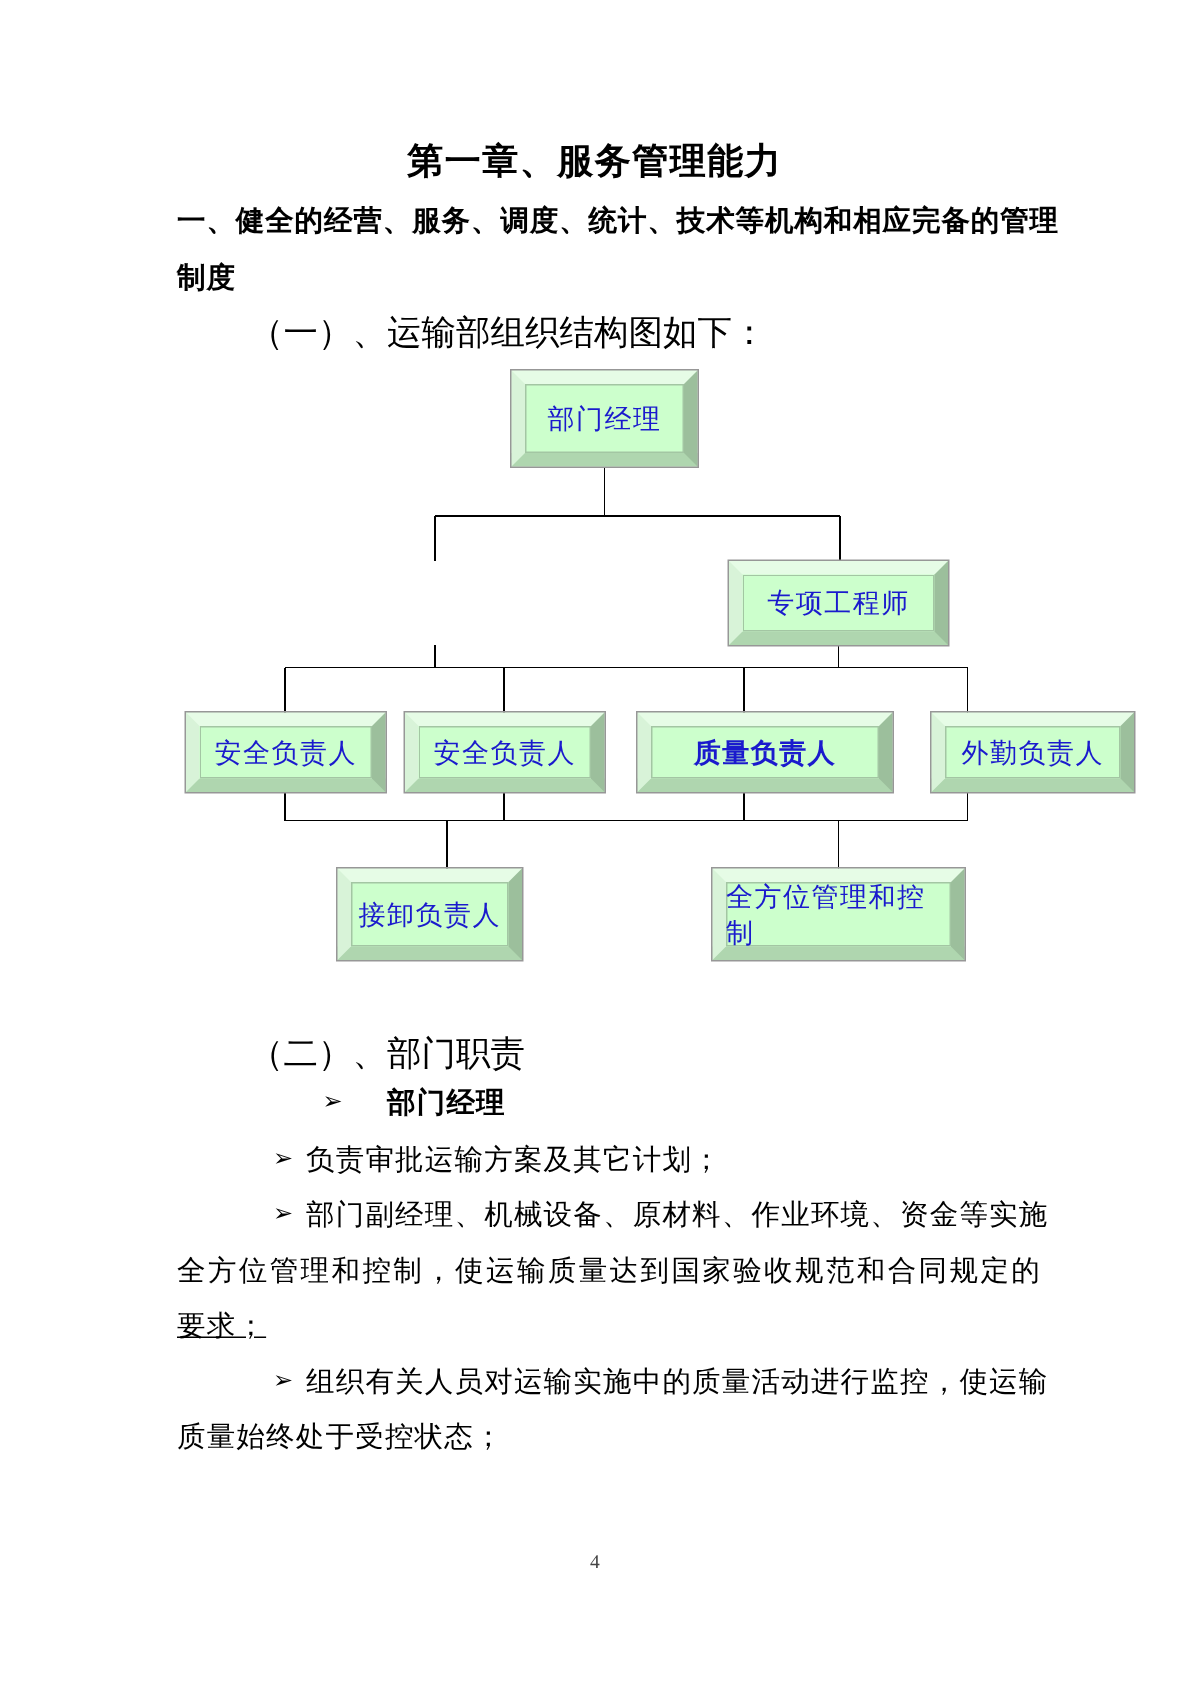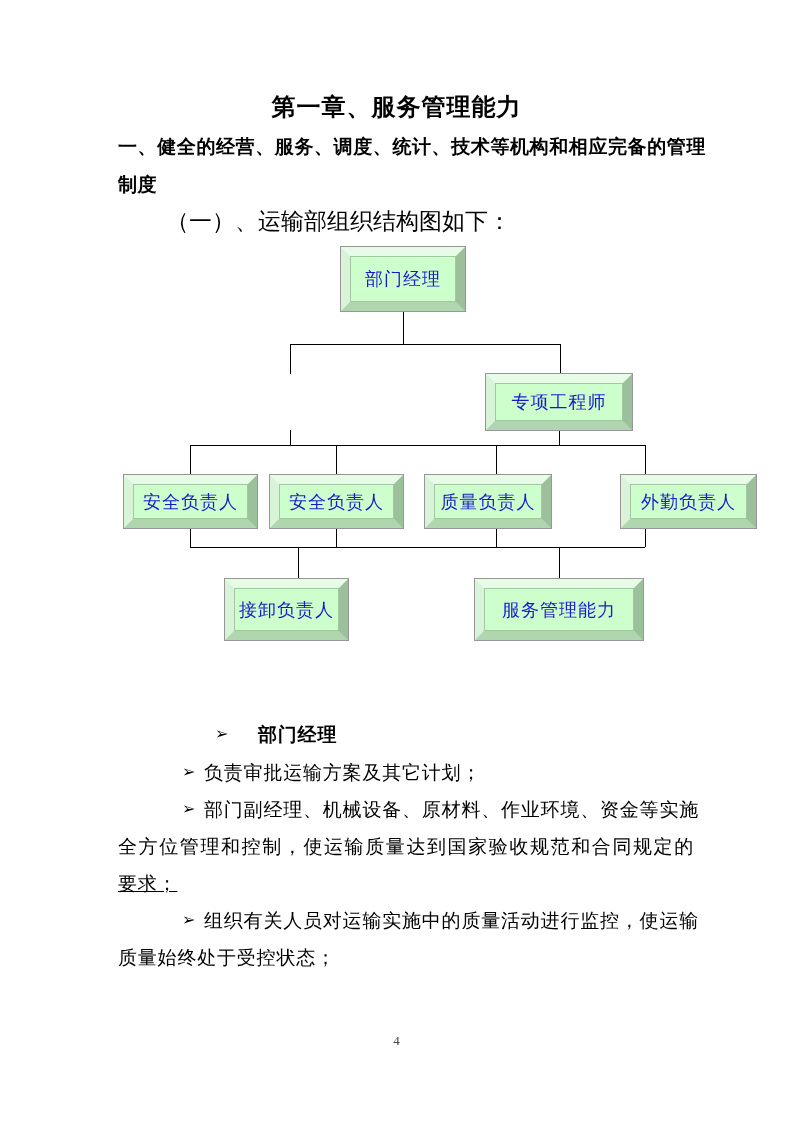--- a/index.html
+++ b/index.html
@@ -37,21 +37,21 @@
     display:flex;align-items:center;justify-content:center;
     color:#1a1acd;
     font-size:18px;
     letter-spacing:1px;
   }
   .n1{left:341px;top:247px;width:124px;height:64px;}
   .n2{left:216px;top:374px;width:148px;height:56px;}
   .n3{left:486px;top:374px;width:146px;height:56px;}
   .n4{left:124px;top:475px;width:133px;height:53px;}
   .n5{left:270px;top:475px;width:133px;height:53px;}
-  .n6{left:425px;top:475px;width:126px;height:53px;}
+  .n6{left:425px;top:475px;width:170px;height:53px;font-weight:bold;}
   .n7{left:577px;top:475px;width:135px;height:53px;margin-left:44px;}
   .n8{left:225px;top:579px;width:123px;height:61px;}
   .n9{left:475px;top:579px;width:168px;height:61px;}
   
   .bodyline{font-size:19px;letter-spacing:0.8px;}
   .arrow{font-size:16px;color:#000;}
   .rolehead{top:722px;}
   .rolehead .arrow{position:absolute;left:215px;top:2px;}
   .rolehead .roletext{position:absolute;left:258px;font-weight:bold;}
   .itemline .arrow{position:absolute;left:182px;top:2px;}
@@ -118,23 +118,24 @@
   <div class="obox n6">
       <span>质量负责人</span>
     </div>
   <div class="obox n7">
       <span>外勤负责人</span>
     </div>
   <div class="obox n8">
       <span>接卸负责人</span>
     </div>
   <div class="obox n9">
-      <span>服务管理能力</span>
+      <span>全方位管理和控制</span>
     </div>
 
+  <div class="abs sublabel sub2">（二）、部门职责</div>
 
   <div class="abs bodyline rolehead">
     <span class="arrow">➢</span>
     <span class="roletext">部门经理</span>
   </div>
 
   <div class="abs bodyline itemline t760">
     <span class="arrow">➢</span>
     <span class="itext">负责审批运输方案及其它计划；</span>
   </div>

